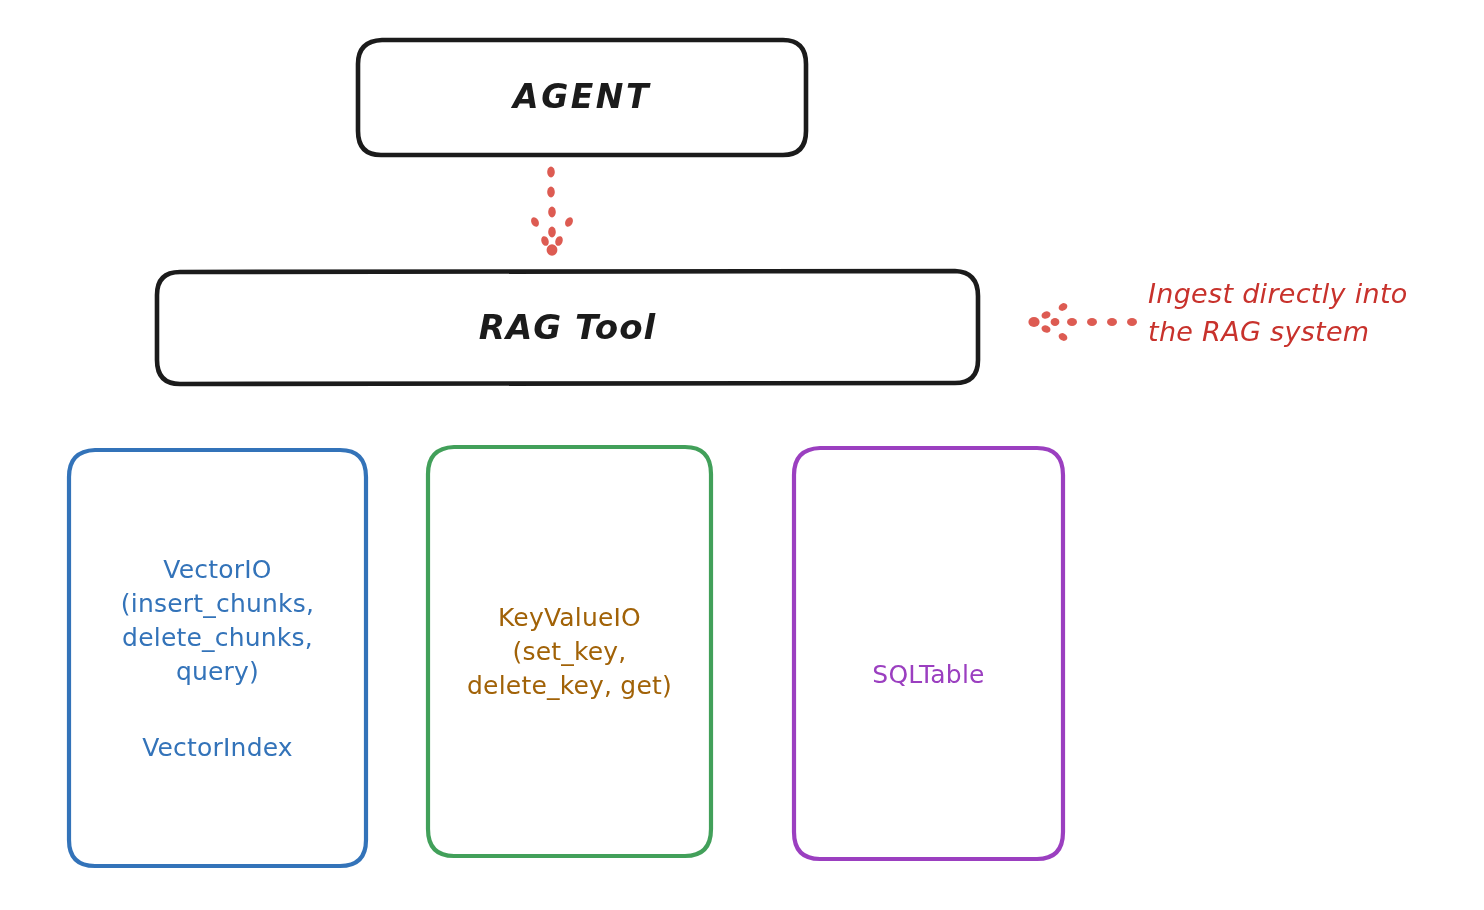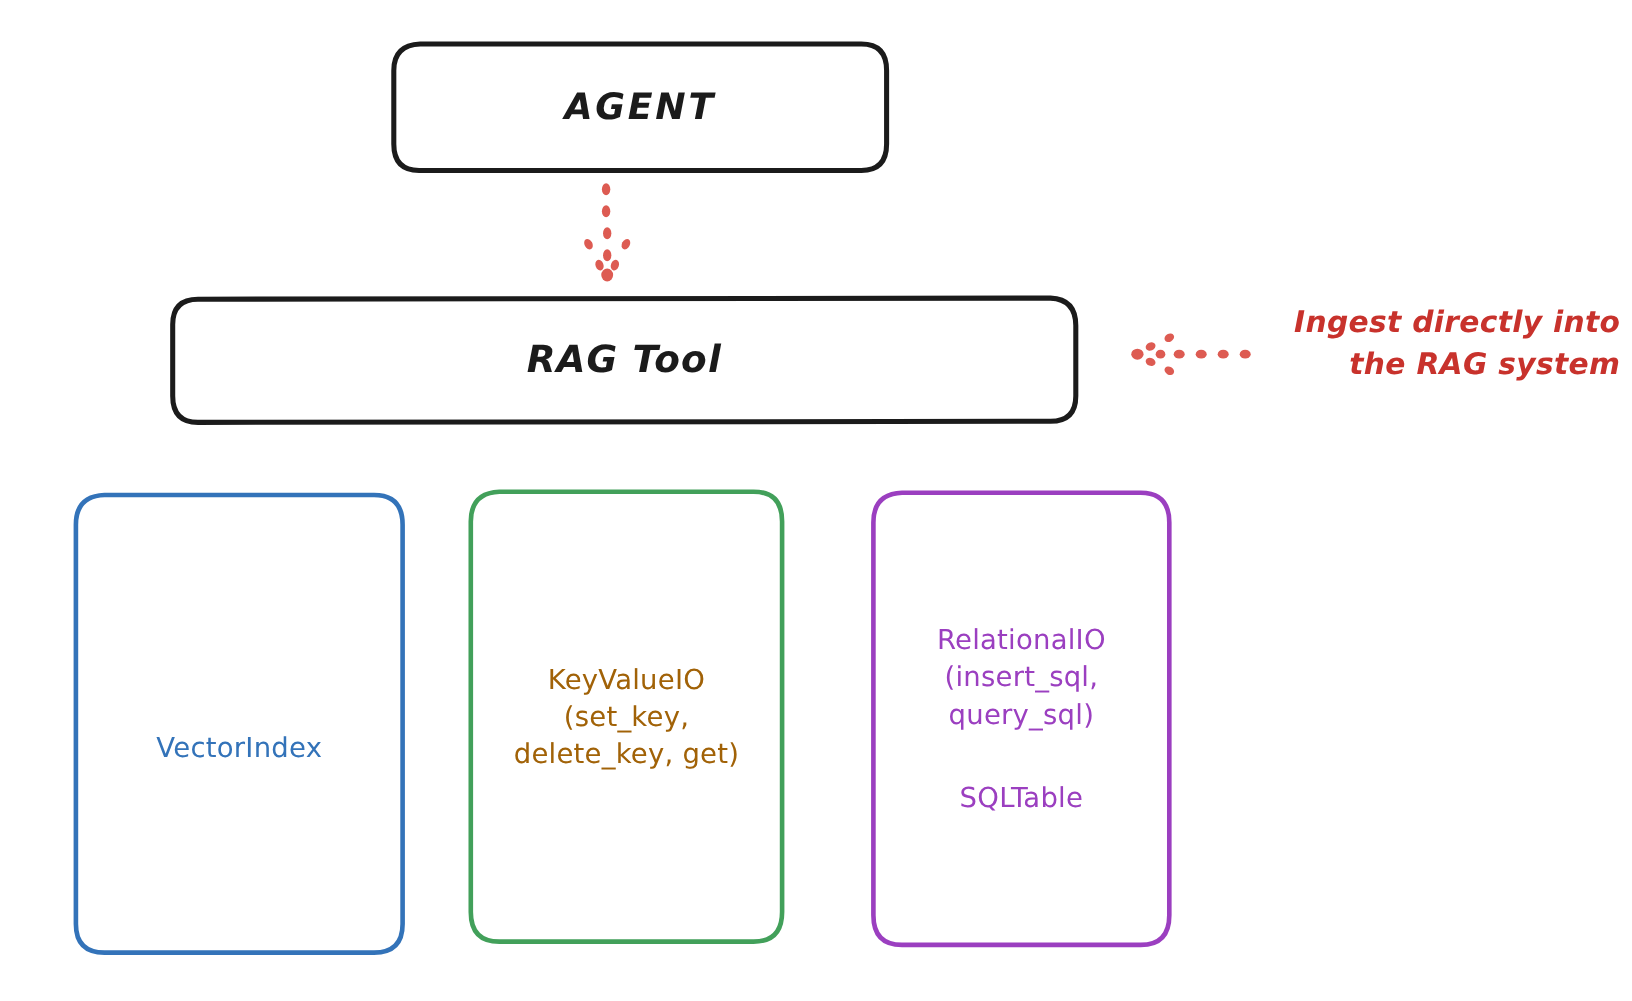--- a/index.html
+++ b/index.html
@@ -113,23 +113,23 @@
   .annotation {
     position: absolute;
     left: 1148px;
     top: 275px;
     width: 325px;
     z-index: 4;
     color: #c8322c;
     font-family: "DejaVu Sans", sans-serif;
     font-style: italic;
     font-size: 27px;
-    font-weight: 700;
+    font-weight: 400;
     line-height: 1.42;
-    text-align: right;
+    text-align: left;
     white-space: pre-line;
     letter-spacing: 0.3px;
   }
 </style>
 </head>
 <body>
 
 <svg id="canvas" viewBox="0 0 1484 910" aria-hidden="true">
 
   <g>
@@ -222,30 +222,31 @@
 
 <div class="node box-agent">
   <span class="node-text">AGENT</span>
 </div>
 
 <div class="node box-ragtool">
   <span class="node-text">RAG Tool</span>
 </div>
 
 <div class="node store box-vector">
+  <span class="node-text">VectorIO
+(insert_chunks,
+delete_chunks,
+query)</span>
   <span class="node-text secondary">VectorIndex</span>
 </div>
 
 <div class="node store box-keyvalue">
   <span class="node-text">KeyValueIO
 (set_key,
 delete_key, get)</span>
 </div>
 
 <div class="node store box-relational">
-  <span class="node-text">RelationalIO
-(insert_sql,
-query_sql)</span>
   <span class="node-text secondary">SQLTable</span>
 </div>
 
 <div class="annotation">Ingest directly into
 the RAG system</div>
 
 </body></html>

